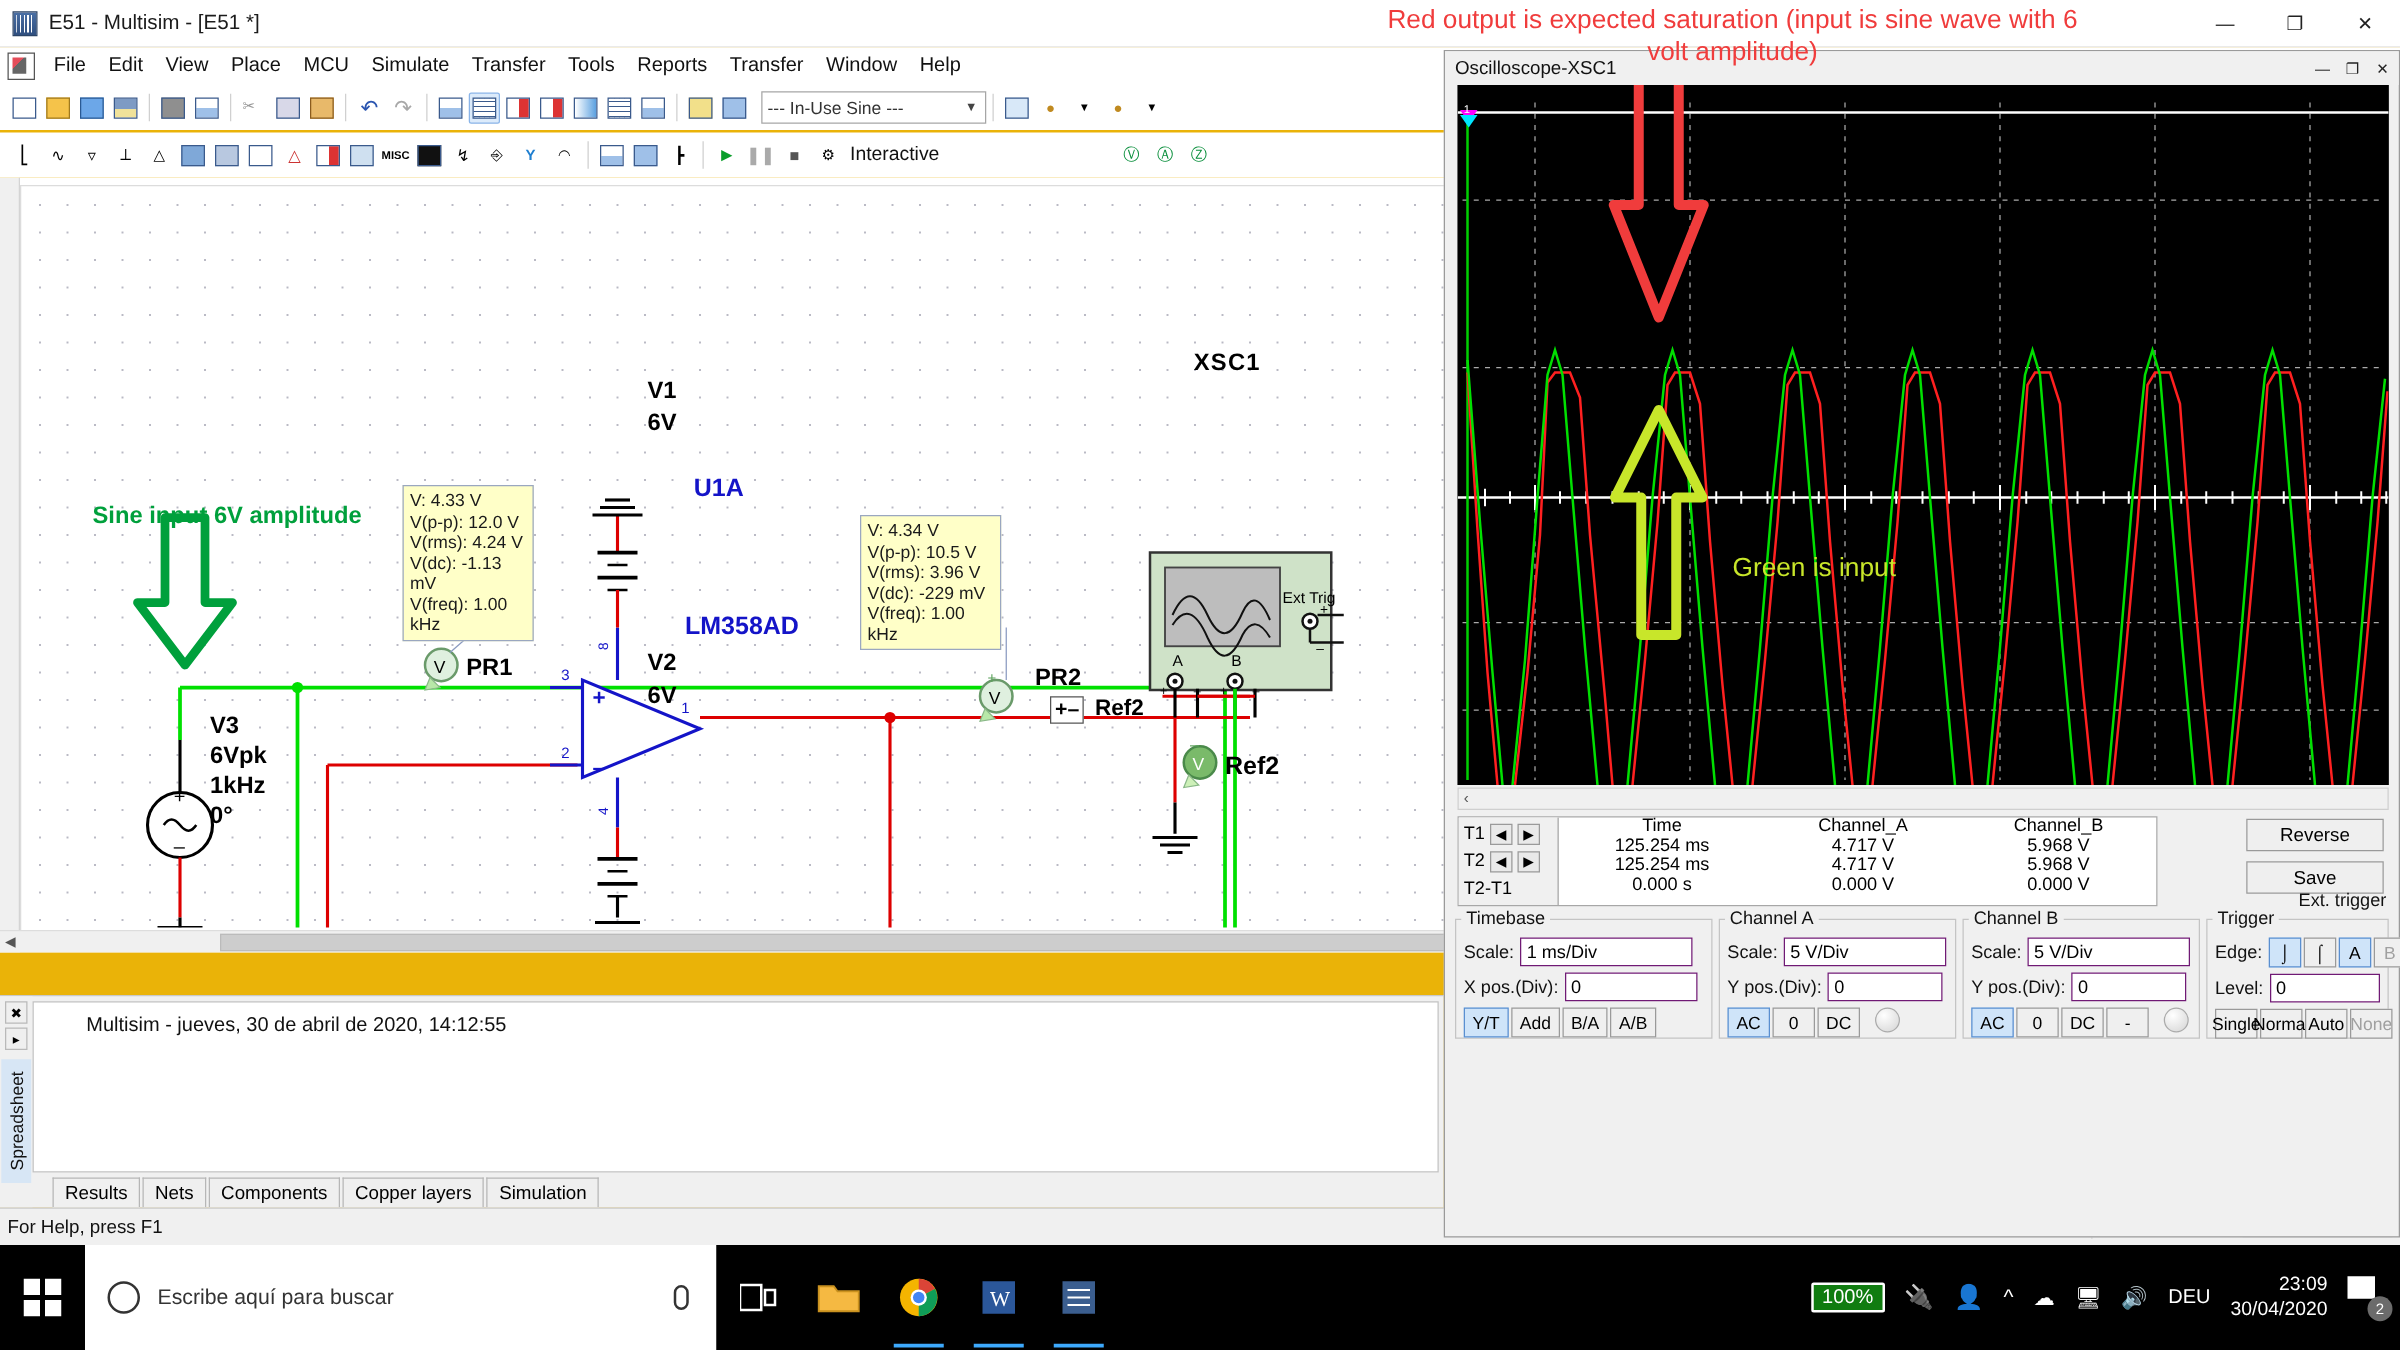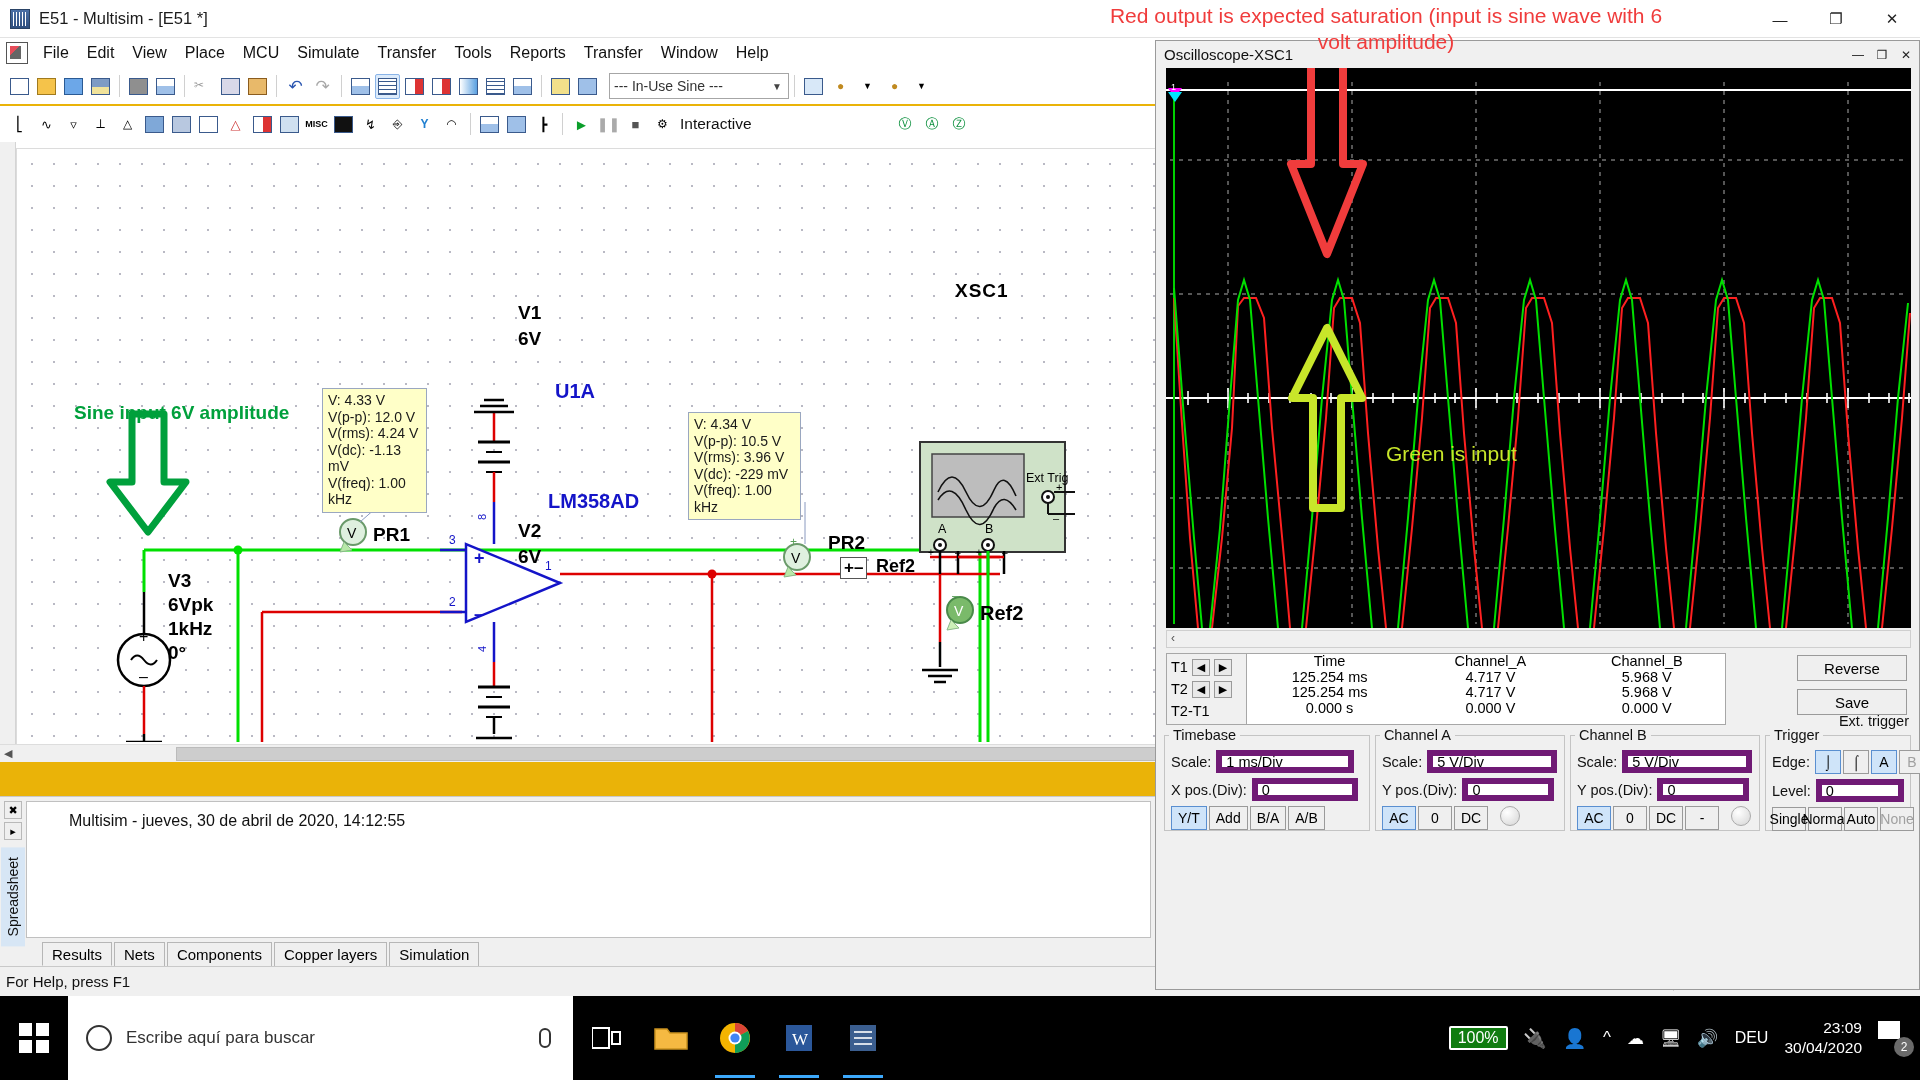--- a/index.html
+++ b/index.html
@@ -105,21 +105,21 @@
   .ctl-btn { width:110px; height:26px; border:1px solid #9a9a9a; background:#efefef;
      display:flex; align-items:center; justify-content:center; font-size:15px; margin-bottom:8px; }
   .ext-trig-lbl { position:absolute; right:10px; top:672px; font-size:14.5px; color:#111; }
 
   .panels { position:absolute; left:8px; top:694px; width:752px; height:96px; display:flex; }
   .panel { position:relative; border:1px solid #c4c4c4; margin-right:5px; padding:14px 6px 4px 6px; }
   .panel > .ptitle { position:absolute; top:-9px; left:4px; background:#f0f0f0; padding:0 4px;
      font-size:14.5px; color:#111; }
   .frow { display:flex; align-items:center; margin-bottom:5px; }
   .frow label { font-size:14.5px; color:#111; margin-right:5px; white-space:nowrap;}
-  .fin { border:6px solid #701a75; background:#fff; height:23px; font-size:14.5px;
+  .fin { border:1px solid #701a75; background:#fff; height:23px; font-size:14.5px;
      padding:1px 4px; display:flex; align-items:center; }
   .segrow { display:flex; gap:0px; }
   .seg { border:1px solid #9a9a9a; background:#efefef; font-size:14px; height:24px;
      min-width:34px; display:flex; align-items:center; justify-content:center; padding:0 6px;
      margin-right:2px; }
   .seg.on { background:#cfe4f9; border-color:#5a8fd0; }
   .seg.dis { color:#a0a0a0; }
   .knob { width:20px; height:20px; border-radius:50%; border:1px solid #aaa;
      background:radial-gradient(circle at 35% 30%,#fff,#d4d4d4); margin-left:10px; }
 

